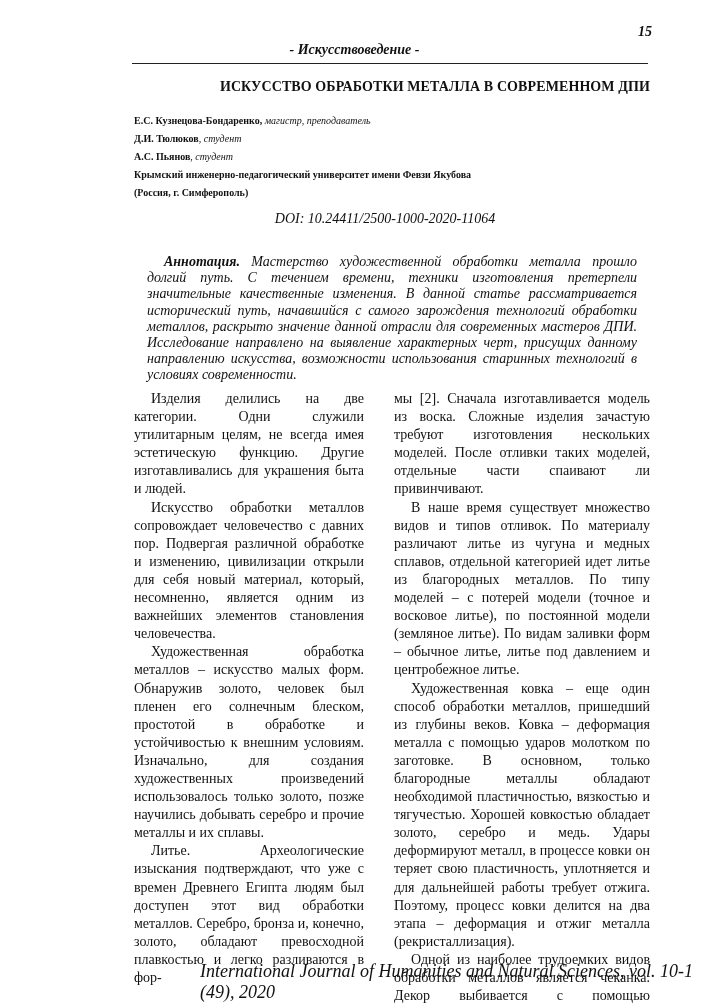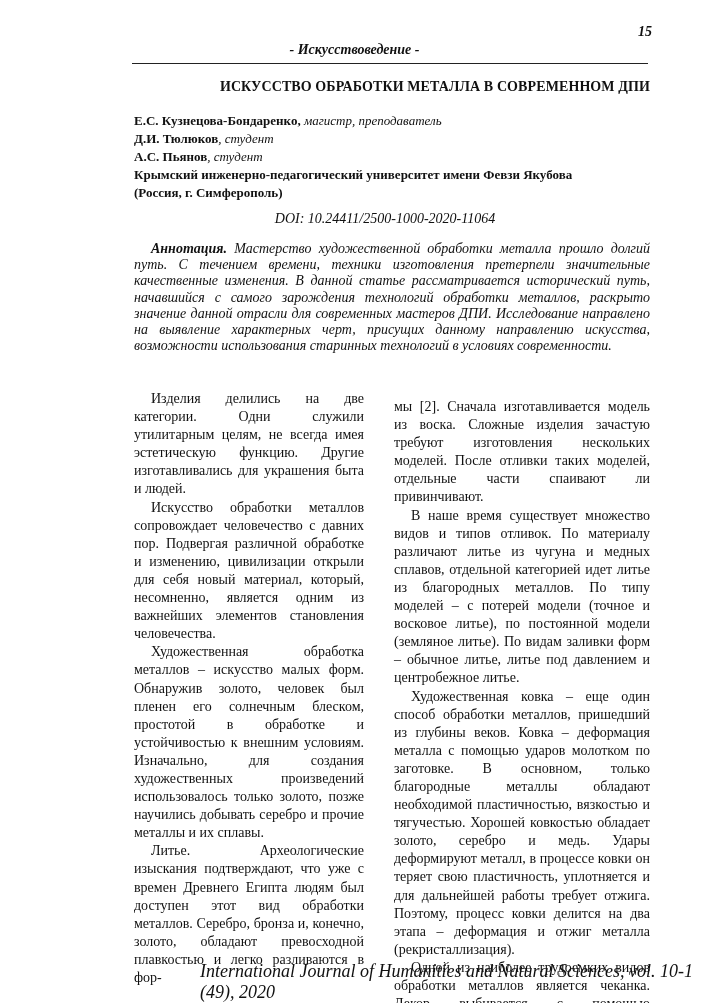--- a/index.html
+++ b/index.html
@@ -2,30 +2,30 @@
 <html><head>
 <meta charset="utf-8">
 <style>
   html, body { margin: 0; padding: 0; background: #ffffff; }
   body { width: 709px; height: 1003px; position: relative; overflow: hidden;
          font-family: "Liberation Serif", serif; color: #111; }
   .page-num { position: absolute; left: 638px; top: 24px; font-weight: bold; font-style: italic; font-size: 14px; }
   .section { position: absolute; left: 0; width: 709px; top: 42px; text-align: center; font-weight: bold; font-style: italic; font-size: 14px; }
   .rule { position: absolute; left: 132px; width: 516px; top: 63px; height: 0; border-top: 1.2px solid #222; }
   .title { position: absolute; left: 134px; width: 516px; top: 79px; text-align: right; font-weight: bold; font-size: 14px; letter-spacing: 0.1px; }
-  .authors { position: absolute; left: 134px; top: 112px; font-size: 13px; line-height: 18px; }
+  .authors { position: absolute; left: 134px; top: 112px; font-size: 10px; line-height: 18px; }
   .authors b { font-weight: bold; }
   .authors i { font-style: italic; }
   .doi { position: absolute; left: 0; width: 709px; padding-left: 61px; box-sizing: border-box; top: 211px; text-align: center; font-style: italic; font-size: 14px; }
   .abstract { position: absolute; left: 134px; width: 516px; top: 241px; font-style: italic; font-size: 14px; line-height: 16.2px; text-align: justify; }
-  .abstract p { margin: 0; text-indent: 17px; }
+  .abstract p { margin: 13px; text-indent: 17px; }
   .abstract b { font-weight: bold; }
   .col { position: absolute; top: 390px; width: 230px; font-size: 14px; line-height: 18.1px; text-align: justify; }
   .col p { margin: 0; text-indent: 17px; }
-  .col p.cont { text-indent: 0; margin-top: 8px; }
+  .col p.cont { text-indent: 0; }
   .col-left { left: 134px; }
   .col-right { left: 394px; width: 256px; }
   .footer { position: absolute; left: 200px; top: 961px; font-style: italic; font-size: 18px; }
 </style>
 </head>
 <body>
 
 <div class="page-num">15</div>
 <div class="section">- Искусствоведение -</div>
 <div class="rule"></div>

